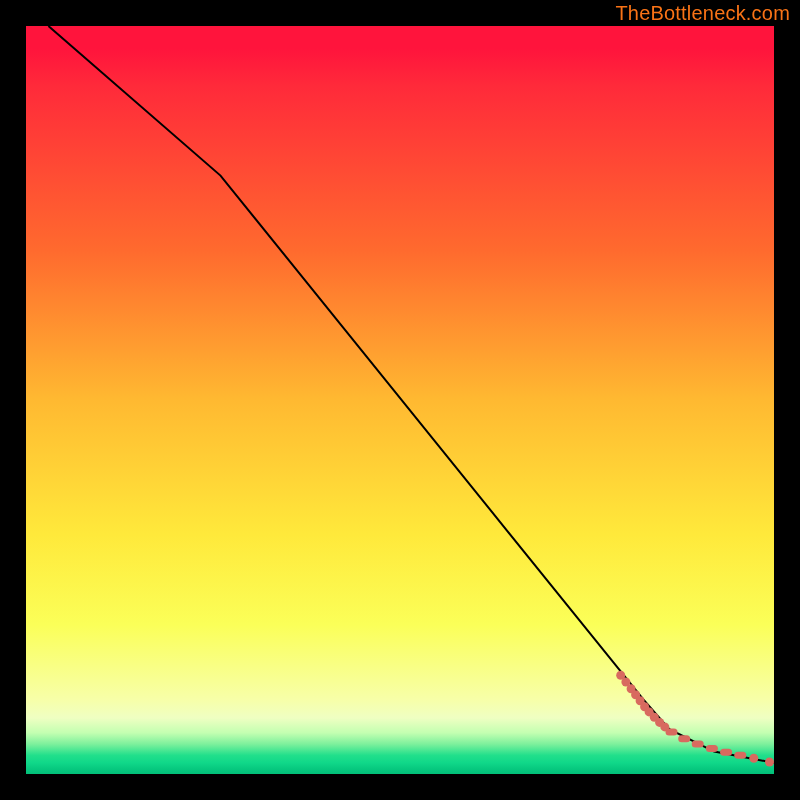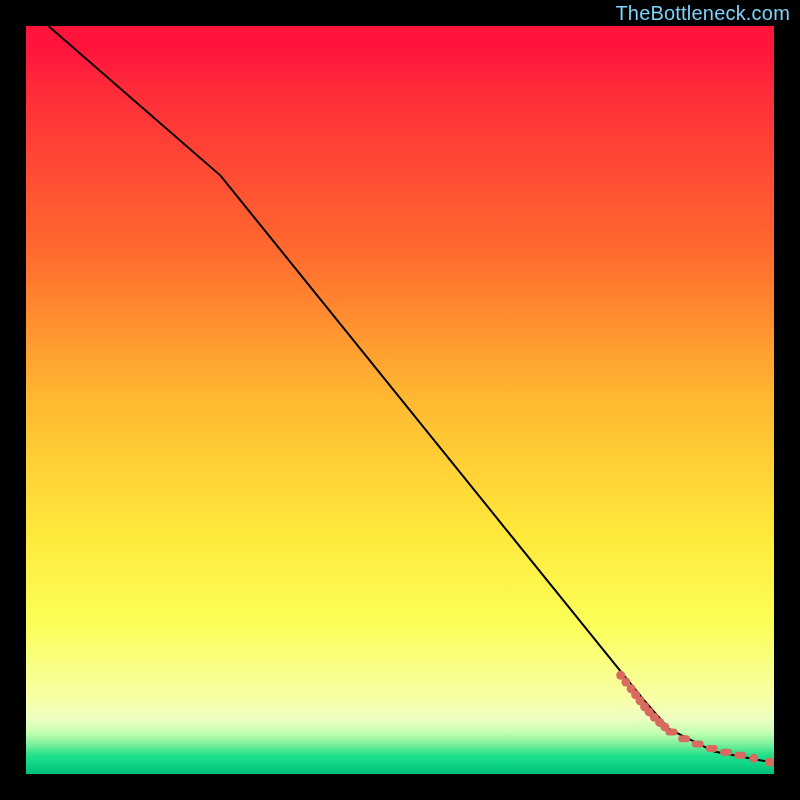--- a/index.html
+++ b/index.html
@@ -33,21 +33,21 @@
       #21df8b 97.5%,
       #10d889 98.5%,
       #07c97f 99.3%,
       #02bf79 100%
     );
   }
   .watermark {
     position: absolute;
     top: 2px;
     right: 10px;
-    color: #7dd3fc;
+    color: #f97316;
     font-size: 20px;
     font-weight: 400;
     letter-spacing: 0.2px;
     user-select: none;
   }
   svg.plot {
     position: absolute;
     left: 26px;
     top: 26px;
     width: 748px;

